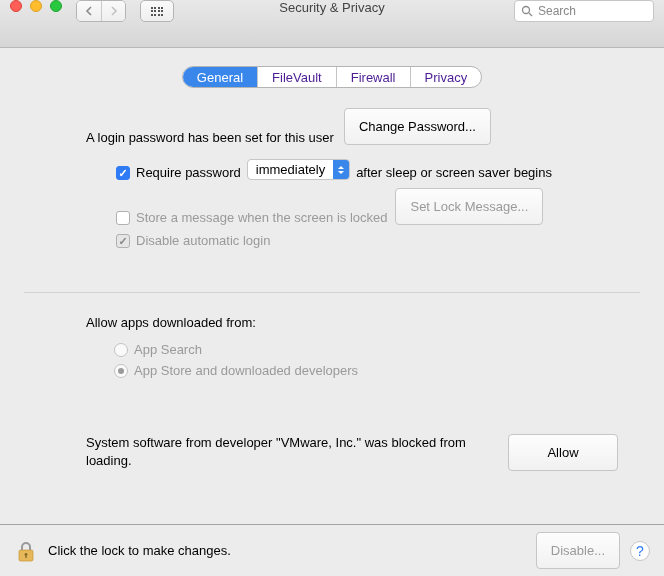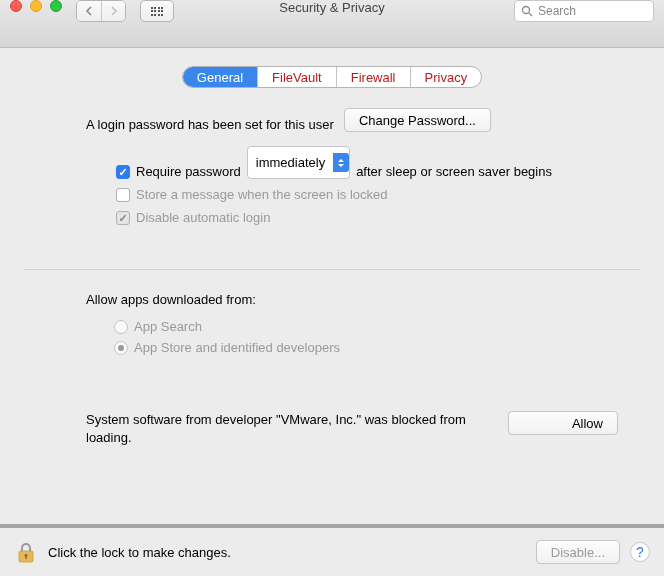--- a/index.html
+++ b/index.html
@@ -65,44 +65,44 @@
       padding:0 6px;color:#888;gap:5px;font-size:12px;
     }
     .content { padding: 18px 12px 0 12px; }
     .tabbar { display:flex; justify-content:center; margin-bottom:20px; }
     .tabs {
       display:flex; border:1px solid #b4b4b4; border-radius:11px; overflow:hidden;
       height:22px; background:#fff;
     }
     .tab {
       padding:0 14px; display:flex;align-items:center;
-      font-size:13px; color:#b91c1c;
+      font-size:13px; color:#4c1d95;
     }
     .tab + .tab { border-left:1px solid #c4c4c4; }
     .tab.active { background:#3a87ec; color:#fff; }
     .section-top { padding: 0 58px 28px 74px; }
     .row { display:flex; align-items:flex-end; margin-bottom:8px; }
     .login-row { margin-bottom:14px; }
     .mac-btn {
-      height:24px; padding:0 14px; border:1px solid #c6c6c6; border-radius:4px;
+      height:37px; padding:0 14px; border:1px solid #c6c6c6; border-radius:4px;
       background:linear-gradient(#fdfdfd,#f1f1f1); font-size:13px;
     }
     .mac-btn.disabled { color:#9a9a9a; }
     .indent { margin-left:30px; }
     .checkbox {
       width:14px;height:14px;border-radius:3px;border:1px solid #b0b0b0;
       background:#fff;display:inline-flex;align-items:center;justify-content:center;
       margin-right:6px; flex-shrink:0;
     }
     .checkbox.checked { background:#2f7bf6; border-color:#2f7bf6; }
     .checkbox.checked::after { content:"✓"; color:#fff; font-size:11px; font-weight:700; }
     .checkbox.grey-checked { background:#e5e5e5; }
     .checkbox.grey-checked::after { content:"✓"; color:#8a8a8a; font-size:11px; font-weight:700; }
     .dd {
-      height:33px; border:1px solid #c6c6c6; border-radius:4px;
+      height:21px; border:1px solid #c6c6c6; border-radius:4px;
       background:#fff; display:flex; align-items:center;
       padding-left:8px; margin:0 6px; font-size:13px;
     }
     .dd-arrows {
       width:16px;height:19px;margin-left:8px;
       background:#3a87ec; border-radius:0 3px 3px 0;
       display:flex;flex-direction:column;align-items:center;justify-content:center;
     }
     .dd-arrows::before { content:""; border:3px solid transparent; border-bottom-color:#fff; margin-bottom:1px;}
     .dd-arrows::after { content:""; border:3px solid transparent; border-top-color:#fff; margin-top:1px;}
@@ -118,21 +118,21 @@
     .radio.selected::after { content:""; width:6px;height:6px;border-radius:50%; background:#9a9a9a; }
     .radio-row { margin-left:28px; margin-bottom:6px; display:flex;align-items:center; }
     .blocked-row {
       display:flex; align-items:flex-start; justify-content:space-between;
       padding:40px 34px 8px 74px;
     }
     .blocked-text { max-width:380px; line-height:1.4; }
     .footer {
       position:absolute; bottom:0; left:0; right:0;
       height:52px; background:#ececec;
-      border-top:4px solid #a3a3a3;
+      border-top:1px solid #a3a3a3;
       display:flex; align-items:center; padding:0 14px;
     }
     .lock {
       width:24px;height:24px;margin-right:10px;
       display:flex;align-items:center;justify-content:center;
     }
     .help {
       width:20px;height:20px;border-radius:50%;border:1px solid #c6c6c6;
       display:flex;align-items:center;justify-content:center;
       color:#2f7bf6;font-size:14px;margin-left:10px;background:#fff;
@@ -209,44 +209,45 @@
       <span class="dd">
         <span>immediately</span>
         <span class="dd-arrows"></span>
       </span>
       <span>after sleep or screen saver begins</span>
     </div>
     <div class="row indent">
       <span class="checkbox"></span>
       <span class="dimmed">Store a message when the screen is locked</span>
       <span style="width:8px;"></span>
+      <button class="mac-btn disabled">Set Lock Message...</button>
     </div>
     <div class="row indent">
       <span class="checkbox grey-checked"></span>
       <span class="dimmed">Disable automatic login</span>
     </div>
   </div>
 
   <div class="divider"></div>
 
   <div class="section-allow">
     <div class="heading">Allow apps downloaded from:</div>
     <div class="radio-row">
       <span class="radio"></span>
       <span class="dimmed">App Search</span>
     </div>
     <div class="radio-row">
       <span class="radio selected"></span>
-      <span class="dimmed">App Store and identified developers</span>
+      <span class="dimmed">App Store and downloaded developers</span>
     </div>
   </div>
 
   <div class="blocked-row">
     <div class="blocked-text">System software from developer "VMware, Inc." was blocked from loading.</div>
-    <button class="mac-btn" style="width:110px;text-align:right;">Allow</button>
+    <button class="mac-btn" style="width:110px;">Allow</button>
   </div>
 </div>
 
 <div class="footer">
   <div class="lock">
     <svg width="20" height="22">
       <rect x="3" y="10" width="14" height="11" rx="1.5" fill="#e6b85a" stroke="#c59332" stroke-width="0.7"></rect>
       <path d="M6 10 V7 a4 4 0 0 1 8 0 V10" fill="none" stroke="#9a9a9a" stroke-width="2"></path>
       <circle cx="10" cy="14.5" r="1.4" fill="#8a6a2a"></circle>
       <rect x="9.3" y="15" width="1.4" height="3" fill="#8a6a2a"></rect>

